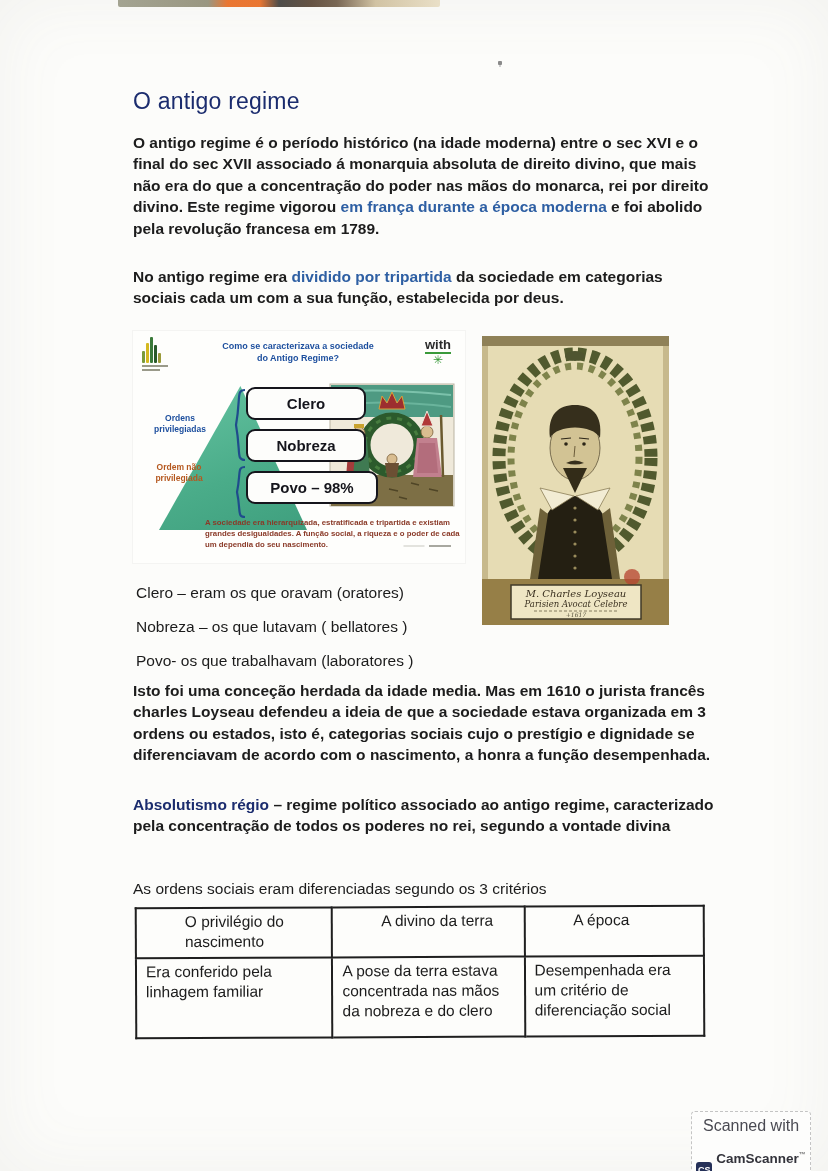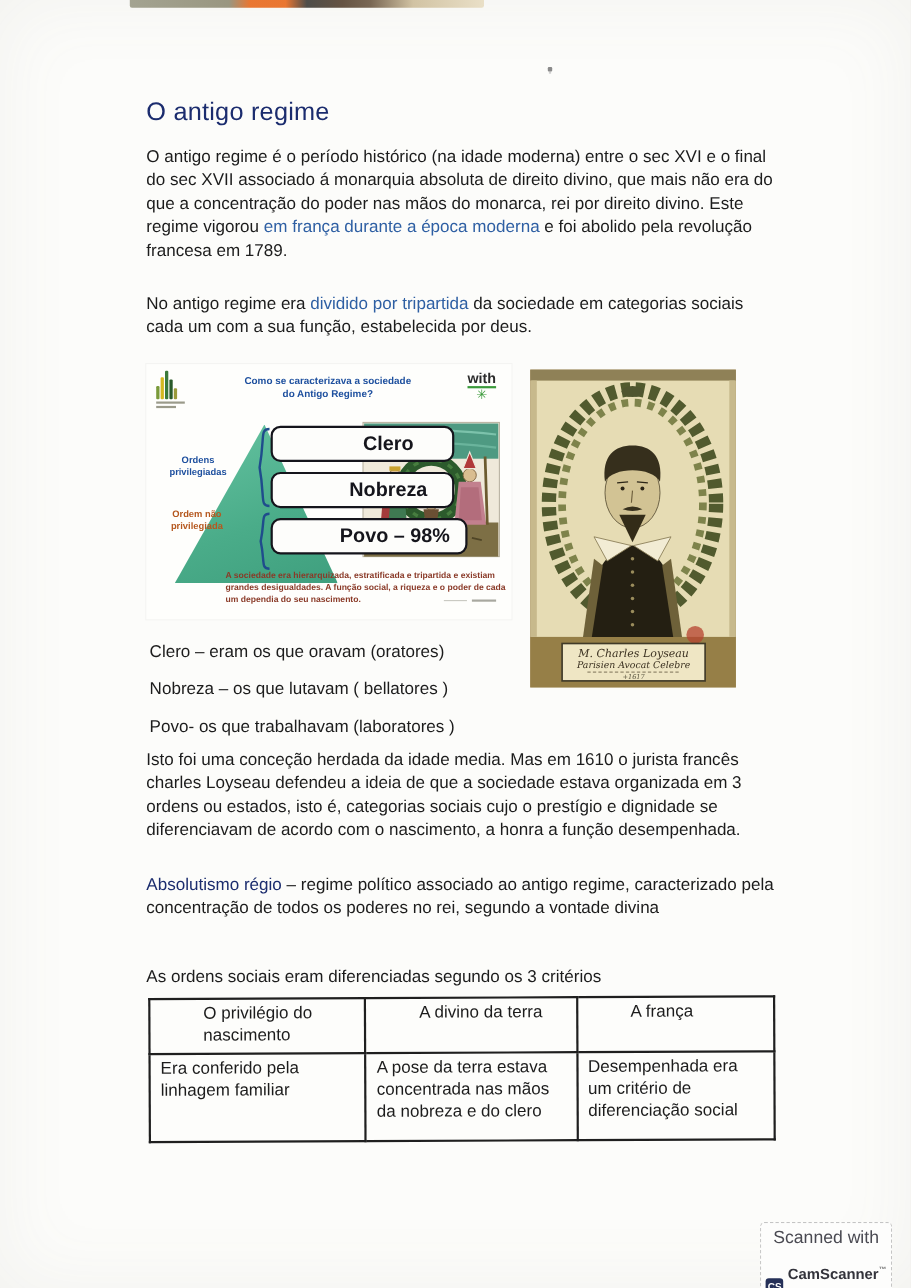--- a/index.html
+++ b/index.html
@@ -7,21 +7,21 @@
   .canvas{position:relative;width:828px;height:1171px;background:#fcfcfa;overflow:hidden;
           box-shadow:inset 0 0 70px rgba(120,110,95,.07);}
   .abs{position:absolute;}
   
   .artifact-strip{left:118px;top:0;width:322px;height:7px;border-radius:0 0 2px 2px;
     background:linear-gradient(90deg,#9a9a86 0%,#8f8c74 28%,#e8681c 34%,#e8681c 44%,#3b3a36 50%,#55412f 60%,#6b5742 68%,#cdbd9a 80%,#e8ddc2 100%);
     opacity:.9;}
   .speck{left:498px;top:61px;width:4px;height:4px;background:#8a8a8a;border-radius:1px;box-shadow:0 3px 0 -1px #cfcfcf;}
   
   .doc-title{left:133px;top:88px;font-size:23px;color:#1b2c6e;letter-spacing:.2px;}
-  .body-text{font-size:15.5px;line-height:1.38;color:#1c1c1c;}
+  .body-text{font-size:15.5px;line-height:1.38;color:#1c1c1c;font-weight:bold;}
   .p1{left:133px;top:132px;width:578px;}
   .p2{left:133px;top:266px;width:578px;}
   .blue{color:#2e5fa3;}
   .navy{color:#1b2c6e;}
   .triline{left:136px;top:0;font-size:15.5px;color:#1c1c1c;}
   .l-clero{top:584px;}
   .l-nobreza{top:618px;}
   .l-povo{top:652px;}
   .p3{left:133px;top:680px;width:590px;}
   .p4{left:133px;top:794px;width:590px;}
@@ -46,21 +46,21 @@
   .pyramid{position:absolute;left:26px;top:55px;width:148px;height:144px;
            clip-path:polygon(55% 0,0 100%,100% 100%);
            background:linear-gradient(160deg,#66c4a2 0%,#4aac89 60%,#3f9f7e 100%);}
   .pyr-label{position:absolute;font-size:8.5px;font-weight:bold;line-height:1.25;text-align:center;z-index:3;}
   .lab-priv{left:6px;top:82px;width:82px;color:#1d4f9e;}
   .lab-unpriv{left:2px;top:131px;width:88px;color:#b5581f;}
   .brace-svg{position:absolute;left:94px;top:56px;z-index:3;}
   .boxcol{position:absolute;left:113px;top:56px;z-index:4;}
   .sbox{width:116px;height:29px;margin-bottom:9px;border:2.5px solid #15151c;border-radius:9px;
         background:#fdfdfb;display:flex;align-items:center;justify-content:center;
-        font-size:18px;font-weight:bold;color:#15151c;padding-left:47px;}
+        font-size:15px;font-weight:bold;color:#15151c;}
   .sbox.wide{width:128px;}
   .illus{position:absolute;left:196px;top:52px;z-index:2;}
   .slide-caption{position:absolute;left:72px;top:187px;width:258px;font-size:7.8px;font-weight:bold;
                  color:#8a3a28;line-height:1.4;z-index:5;}
   .slide-mark{position:absolute;right:14px;top:214px;width:22px;height:2px;background:#a8a8a0;
               box-shadow:-26px 0 0 -0.5px #c8c8c0;}
   
   .portrait{left:482px;top:336px;}
   
   .cs-badge{left:691px;top:1111px;width:110px;background:#fdfdfc;border:1.5px dashed #c4c4c4;
@@ -202,21 +202,21 @@
   <table class="abs crit-table">
     <colgroup>
         <col style="width:197px">
         <col style="width:193px">
         <col style="width:180px">
       </colgroup>
     <tbody>
         <tr class="hdr">
       <td>O privilégio do nascimento</td>
       <td>A divino da terra</td>
-      <td>A frança</td>
+      <td>A época</td>
     </tr>
     <tr class="bdy">
       <td>Era conferido pela linhagem familiar</td>
       <td>A pose da terra estava concentrada nas mãos da nobreza e do clero</td>
       <td>Desempenhada era um critério de diferenciação social</td>
     </tr>
   </tbody>
     </table>
 
   <div class="abs cs-badge">

